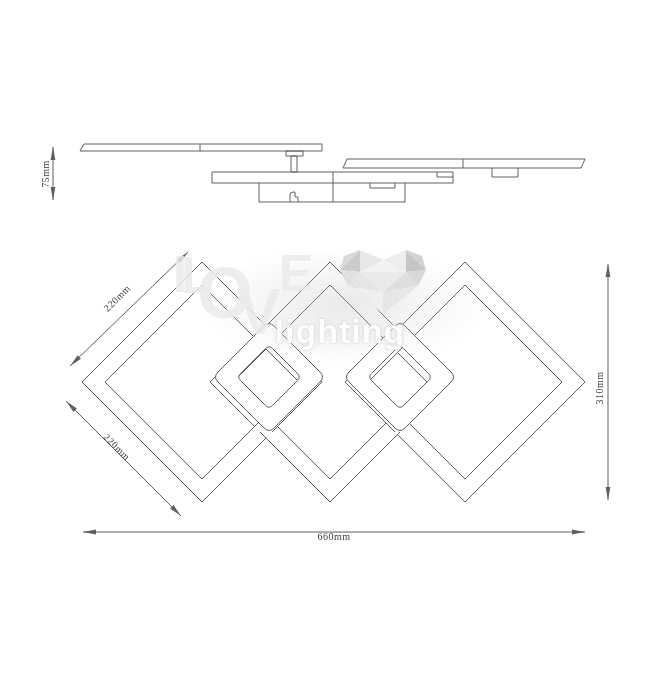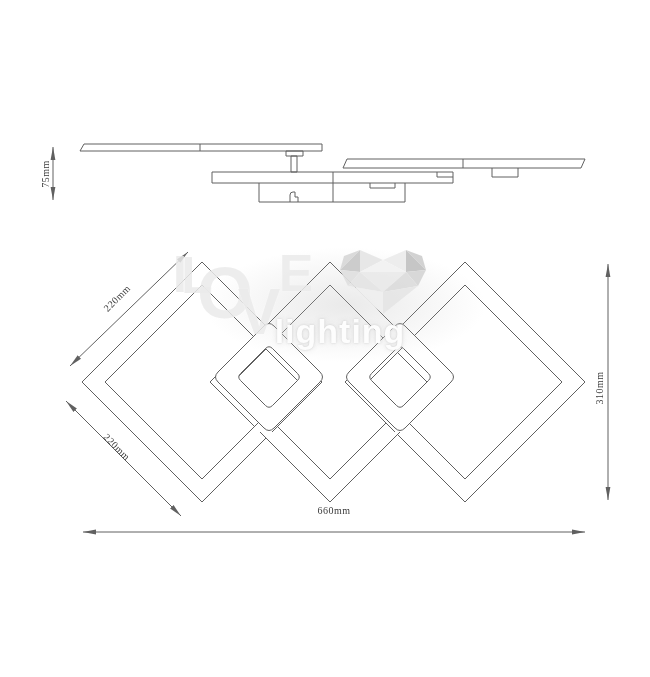--- a/index.html
+++ b/index.html
@@ -120,21 +120,21 @@
       <line class="ln" x1="66" y1="401" x2="181" y2="516" marker-start="url(#arrow)" marker-end="url(#arrow)"></line>
       <line class="ln" x1="608" y1="264" x2="608" y2="500" marker-start="url(#arrow)" marker-end="url(#arrow)"></line>
       <line class="ln" x1="83" y1="532" x2="585" y2="532" marker-start="url(#arrow)" marker-end="url(#arrow)"></line>
     </g>
   </svg>
 
   <div class="dim-label c-r90" style="left:45px;  top:174px;">75mm</div>
   <div class="dim-label c-r45n" style="left:117px; top:298px;">220mm</div>
   <div class="dim-label c-r45p" style="left:117px; top:447px;">220mm</div>
   <div class="dim-label c-r90" style="left:599px; top:388px;">310mm</div>
-  <div class="dim-label c" style="left:334px; top:510px;">660mm</div>
+  <div class="dim-label c" style="left:334px; top:536px;">660mm</div>
 
   <div class="wm-glow" style="left:150px;top:225px;width:390px;height:160px;"></div>
 
   <div>
     <span class="wm-letter c" style="left:180px;top:274px;font-size:52px;">I</span>
     <span class="wm-letter c" style="left:197px;top:275px;font-size:52px;">L</span>
     <span class="wm-letter c" style="left:225px;top:293px;font-size:72px;">O</span>
     <span class="wm-letter c" style="left:259px;top:312px;font-size:64px;">V</span>
     <span class="wm-letter c" style="left:296px;top:273px;font-size:52px;">E</span>
 

